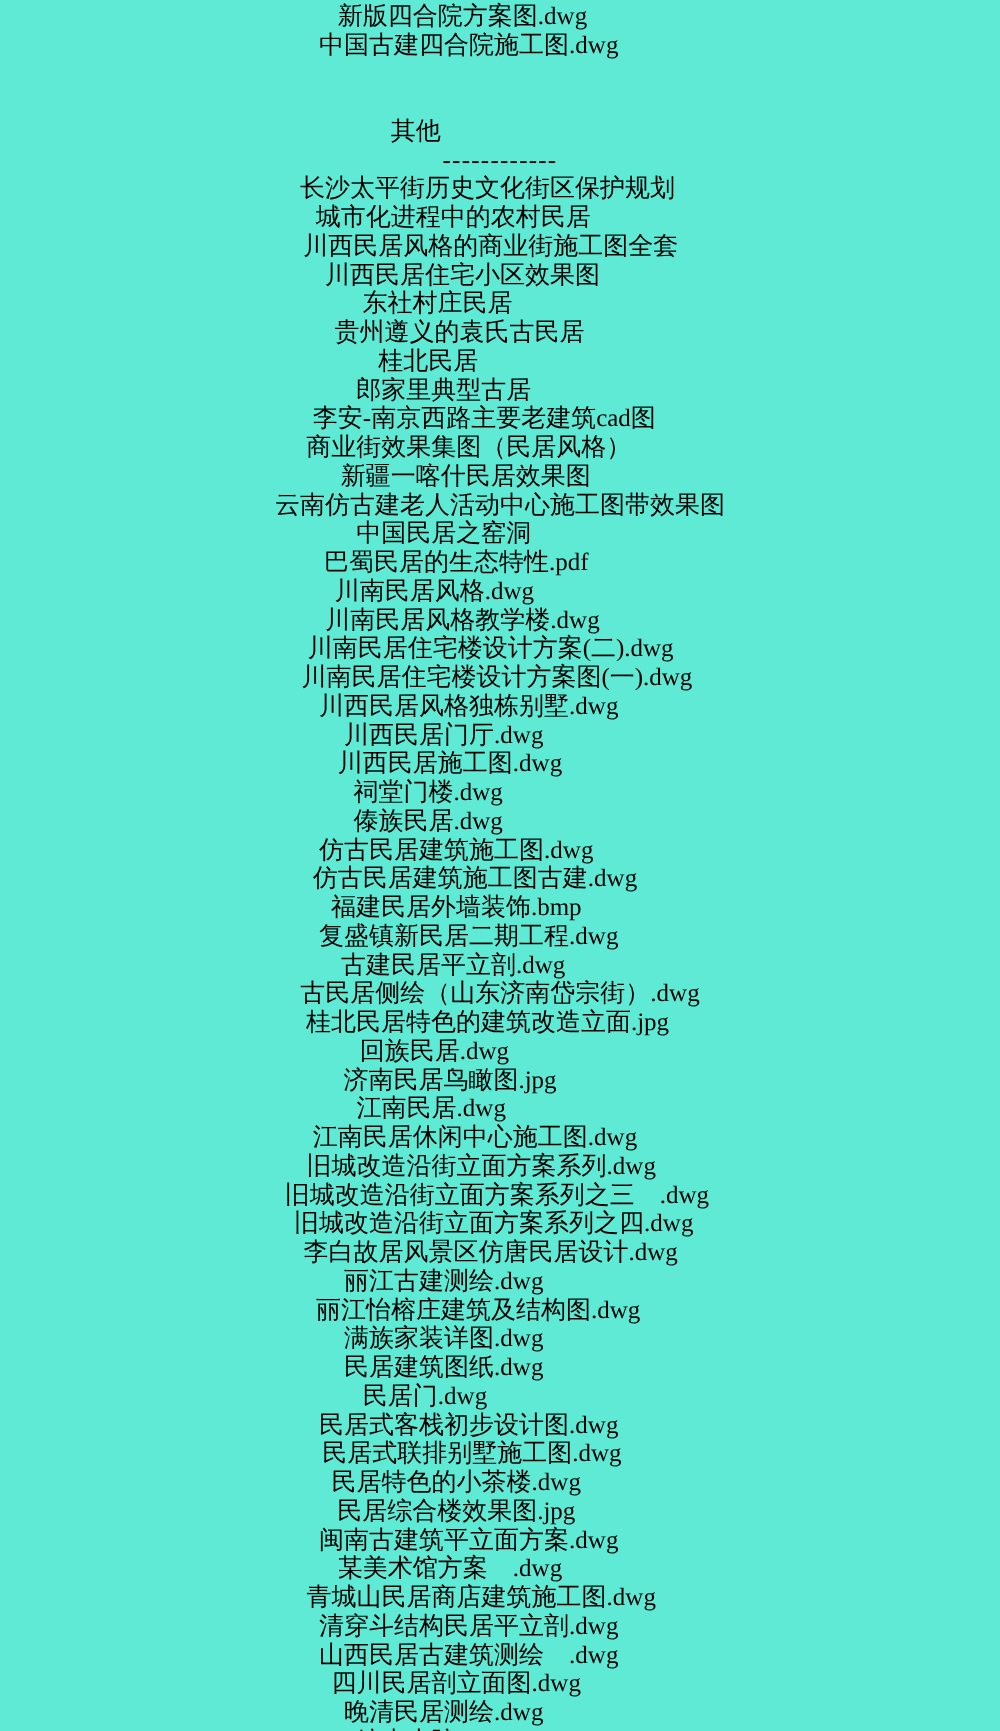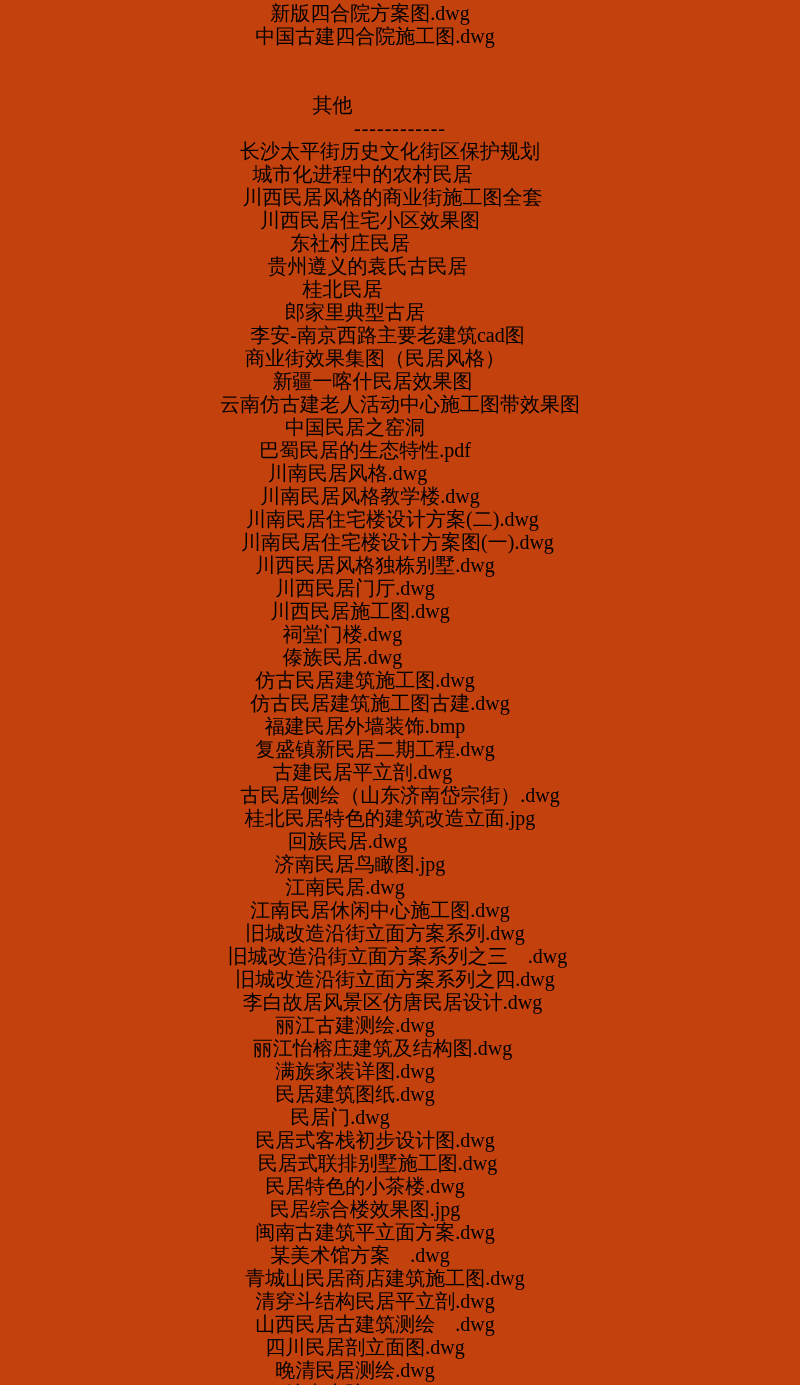--- a/index.html
+++ b/index.html
@@ -5,21 +5,21 @@
   html, body {
     margin: 0;
     padding: 0;
     background: #ffffff;
   }
   .page {
     position: relative;
     width: 800px;
     height: 1385px;
     overflow: hidden;
-    background: #c2410c;
+    background: #5eead4;
   }
   .doc {
     padding-top: 2px;
     font-family: "Liberation Serif", "DejaVu Serif", serif;
     font-size: 20px;
     line-height: 23px;
     color: #000000;
     text-align: center;
     white-space: pre;
   }

